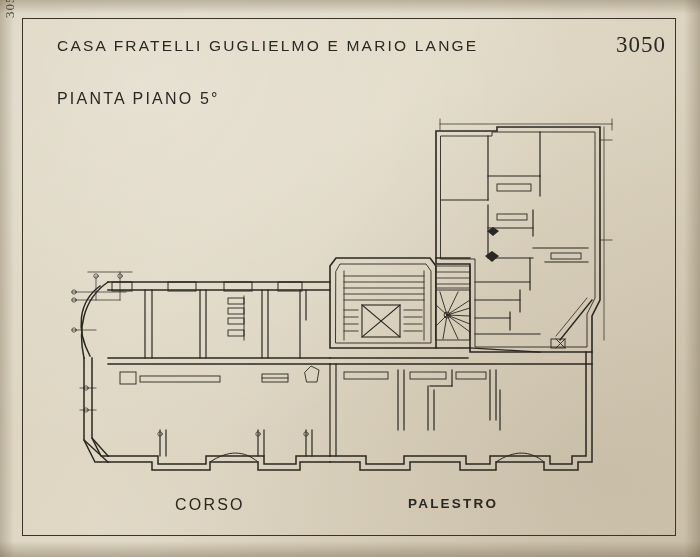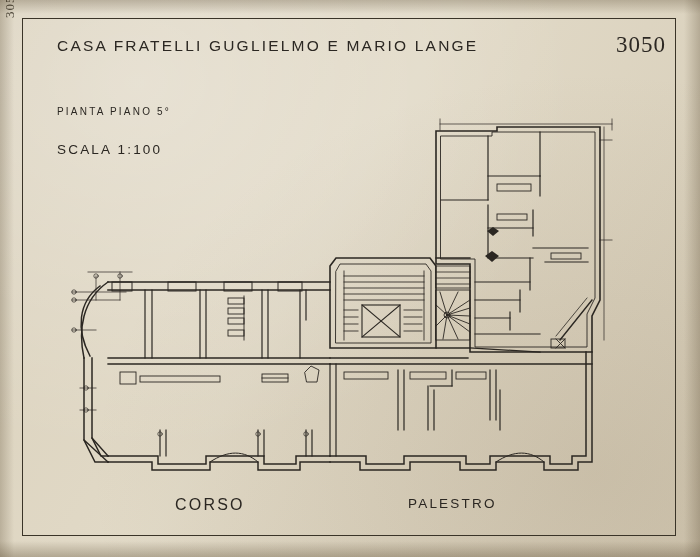--- a/index.html
+++ b/index.html
@@ -48,22 +48,21 @@
     white-space: nowrap;
   }
   #title-main {
     left: 57px;
     top: 37px;
     font-size: 15.5px;
   }
   #title-sub {
     left: 57px;
     top: 90px;
-    font-size: 10px;
-    margin-top: 16px;
+    font-size: 16px;
   }
   #title-scale {
     left: 57px;
     top: 142px;
     font-size: 13.5px;
   }
   #sheet-number {
     position: absolute;
     right: 34px;
     top: 32px;
@@ -92,40 +91,40 @@
     letter-spacing: 2.2px;
     color: #2b2722;
   }
   #label-palestro {
     position: absolute;
     left: 408px;
     top: 496px;
     font-size: 13.5px;
     letter-spacing: 2.2px;
     color: #2b2722;
+    font-weight: bold;
   }
   .edge-shadow {
     position: absolute;
     pointer-events: none;
   }
   .edge-top { left:0; top:0; width:700px; height:14px; background:linear-gradient(to bottom, rgba(90,75,50,0.30), rgba(90,75,50,0)); }
   .edge-bottom { left:0; bottom:0; width:700px; height:16px; background:linear-gradient(to top, rgba(90,75,50,0.35), rgba(90,75,50,0)); }
   .edge-left { left:0; top:0; width:14px; height:557px; background:linear-gradient(to right, rgba(90,75,50,0.28), rgba(90,75,50,0)); }
   .edge-right { right:0; top:0; width:16px; height:557px; background:linear-gradient(to left, rgba(90,75,50,0.30), rgba(90,75,50,0)); }
 </style>
 </head>
 <body>
 
 <div id="sheet">
 
   <div class="border-frame"></div>
 
   <div class="title-text" id="title-main">CASA FRATELLI GUGLIELMO E MARIO LANGE</div>
   <div class="title-text" id="title-sub">PIANTA PIANO 5°</div>
-  <div class="title-text" id="title-scale">SCALA   1:100</div>
 
   <div id="sheet-number">3050</div>
   <div id="sheet-number-side">3050</div>
 
   <div id="label-corso">CORSO</div>
   <div id="label-palestro">PALESTRO</div>
 
   <svg class="drawing" viewBox="0 0 700 557" xmlns="http://www.w3.org/2000/svg">
     <g stroke="#2b2722" fill="none" stroke-width="1.1" stroke-linecap="square">
 

